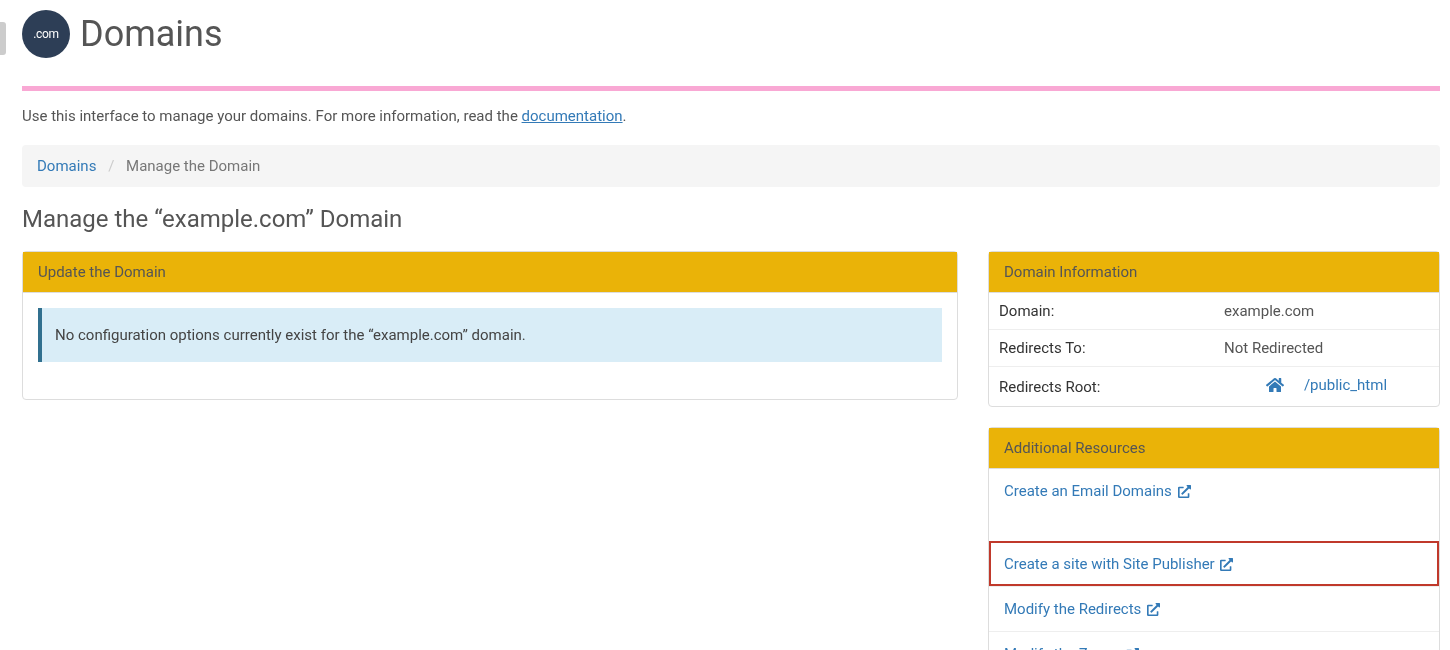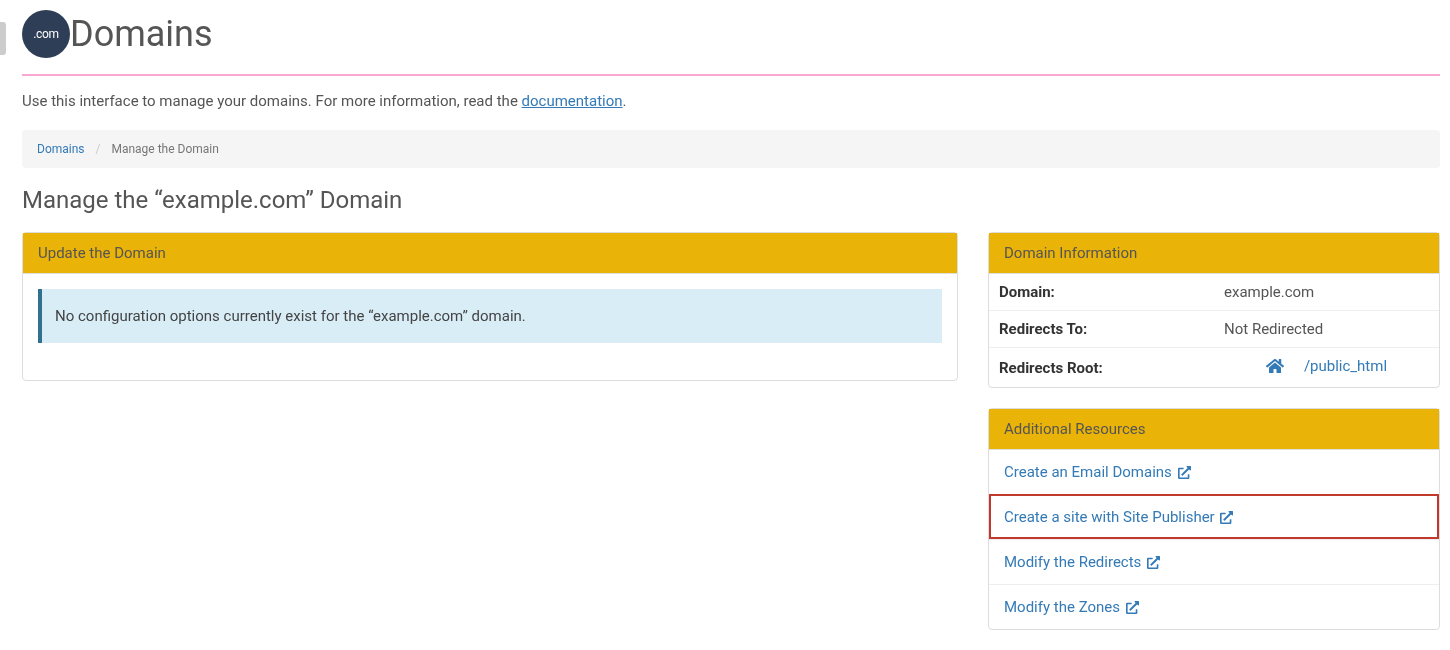--- a/index.html
+++ b/index.html
@@ -9,22 +9,23 @@
     color: #555;
     font-size: 15px;
   }
   .page {
     padding: 10px 10px 20px 22px;
     max-width: 1450px;
   }
   .header-row {
     display: flex;
     align-items: center;
-    padding-bottom: 16px;
-    border-bottom: 2px solid #f9a8d4;
+    gap: 10px;
+    padding-bottom: 28px;
+    border-bottom: 5px solid #f9a8d4;
     margin-bottom: 16px;
   }
   .logo-circle {
     width: 48px;
     height: 48px;
     border-radius: 50%;
     background: #2d3e56;
     display: flex;
     align-items: center;
     justify-content: center;
@@ -45,21 +46,21 @@
   .intro-text {
     color: #555;
     margin-bottom: 20px;
   }
   .intro-text a { color: #337ab7; text-decoration: underline; }
   .breadcrumb {
     background: #f5f5f5;
     padding: 12px 15px;
     border-radius: 4px;
     margin-bottom: 18px;
-    font-size: 12px;
+    font-size: 15px;
   }
   .breadcrumb a { color: #337ab7; text-decoration: none; }
   .breadcrumb .sep { color: #ccc; padding: 0 8px; }
   .breadcrumb .current { color: #777; }
   .page-subtitle {
     font-size: 24px;
     font-weight: 400;
     color: #555;
     margin-bottom: 18px;
   }
@@ -105,21 +106,21 @@
   .info-table {
     width: 100%;
     border-collapse: collapse;
   }
   .info-table td {
     padding: 9px 10px;
     border-bottom: 1px solid #eee;
     vertical-align: middle;
   }
   .info-table tr:last-child td { border-bottom: none; }
-  .info-table td.key { font-weight: 700; color: #333; width: 50%; }
+  .info-table td.key { font-weight: 400; color: #333; width: 50%; }
   .info-table td.val { color: #555; }
   .docroot-link {
     color: #337ab7;
     text-decoration: none;
     display: inline-flex;
     align-items: center;
     gap: 20px;
   }
   .docroot-link svg { vertical-align: middle; }
   .resources-list {
@@ -133,20 +134,21 @@
   .resources-list a {
     display: block;
     padding: 13px 15px;
     color: #337ab7;
     text-decoration: none;
   }
   .resources-list a svg { vertical-align: -2px; margin-left: 2px; }
   .highlighted {
     outline: 2px solid #c0392b;
     outline-offset: -2px;
+    margin-top: 28px;
   }
   .panel-body.no-pad { padding: 0; }
   .left-stub {
     position: absolute;
     left: 0;
     top: 22px;
     width: 6px;
     height: 33px;
     background: #ccc;
     border-radius: 0 3px 3px 0;

